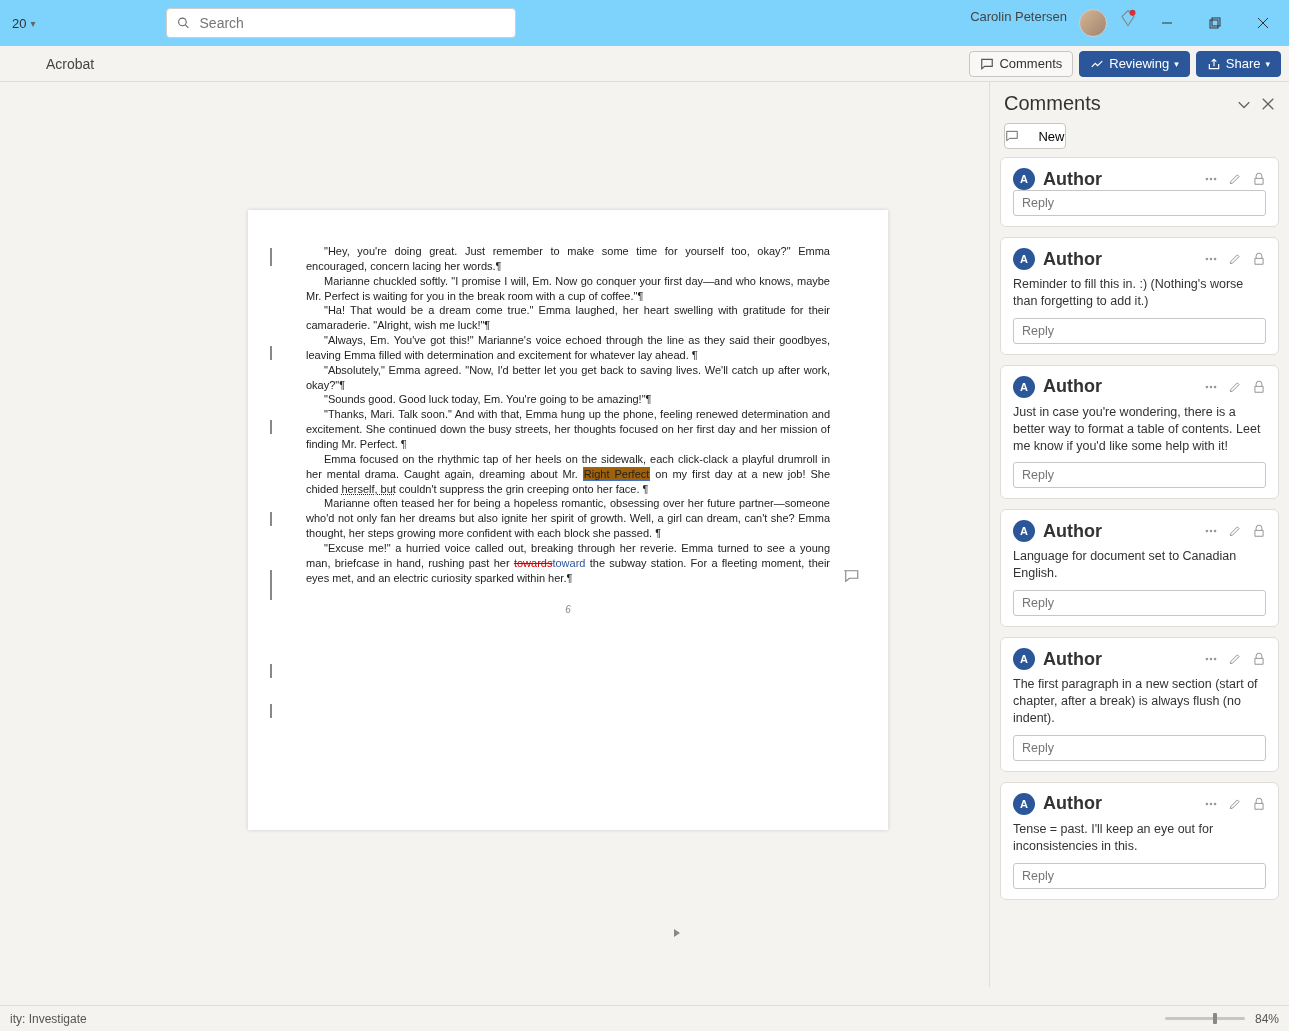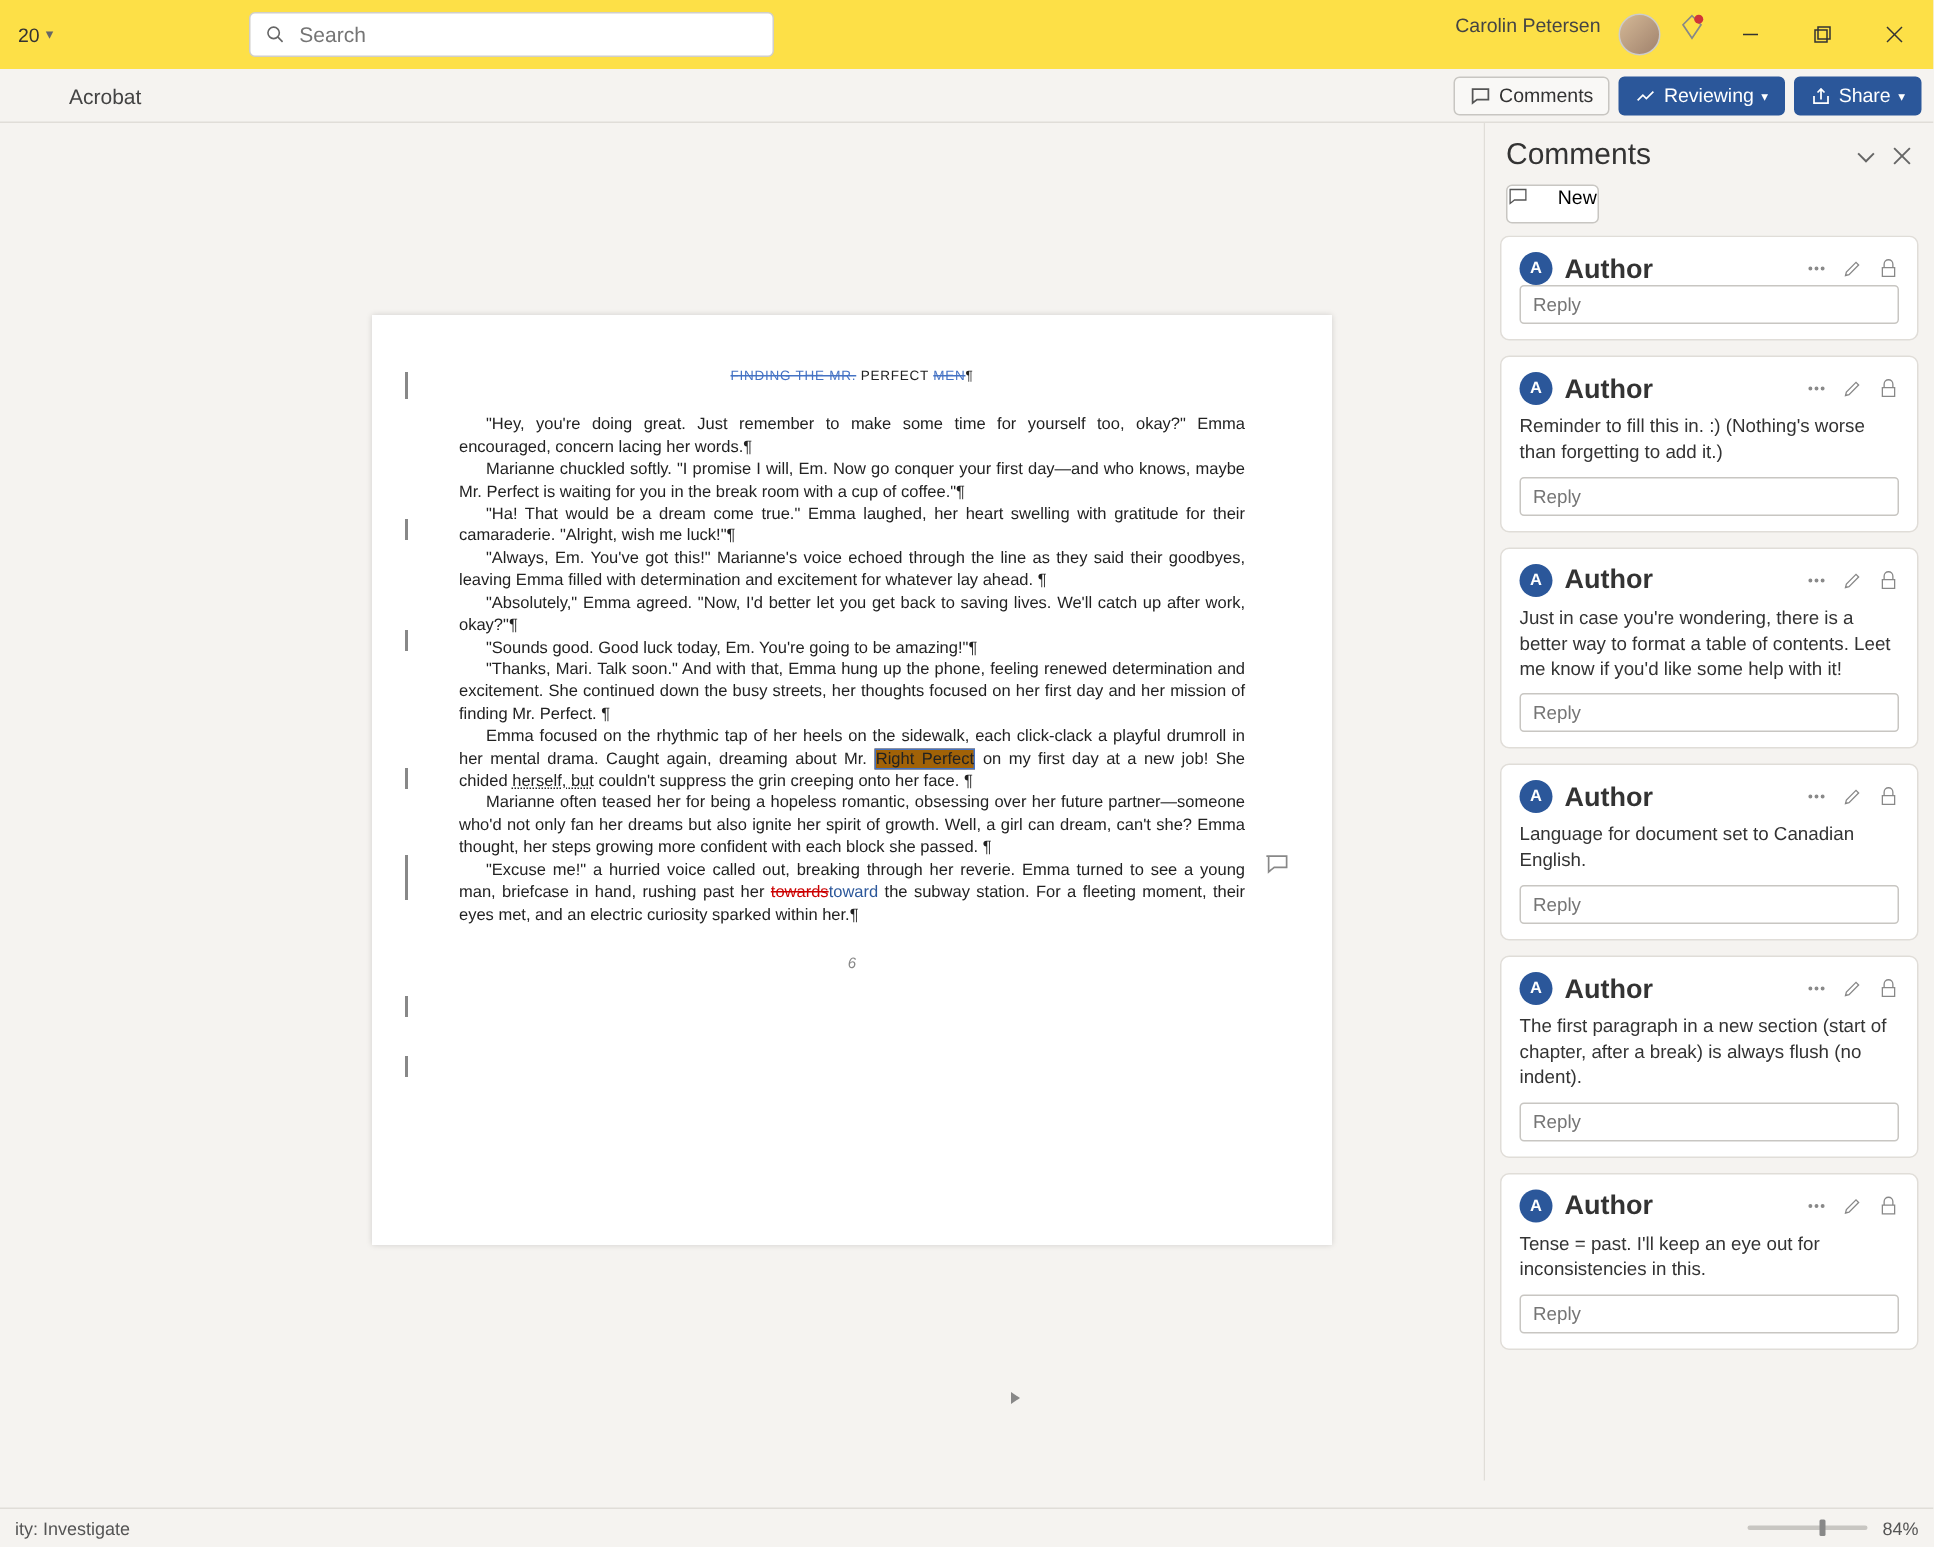--- a/index.html
+++ b/index.html
@@ -1,19 +1,19 @@
 <!DOCTYPE html>
 <html><head>
 <meta charset="utf-8">
 <style>
 * { margin: 0; padding: 0; box-sizing: border-box; font-family: "Segoe UI", Arial, sans-serif; }
 body { background: #f5f3f0; width: 1289px; height: 1031px; overflow: hidden; position: relative; }
 
 
-.titlebar { height: 46px; background: #fde047; display: flex; align-items: center; padding: 0 8px; }
+.titlebar { height: 46px; background: #7dd3fc; display: flex; align-items: center; padding: 0 8px; }
 .zoom-box { display: flex; align-items: center; margin-left: 4px; font-size: 13px; color: #333; }
 .zoom-box .chev { margin-left: 4px; font-size: 10px; }
 .search-wrap { margin-left: 130px; width: 350px; height: 30px; background: #fff; border: 1px solid #d0cec9; border-radius: 4px; display: flex; align-items: center; padding: 0 10px; }
 .search-wrap svg { width: 14px; height: 14px; fill: none; stroke: #666; stroke-width: 2; }
 .search-wrap input { border: none; outline: none; margin-left: 10px; font-size: 14px; width: 100%; background: transparent; }
 .titlebar-right { margin-left: auto; display: flex; align-items: flex-start; gap: 12px; }
 .user-name { font-size: 13px; color: #444; }
 .avatar-img { width: 28px; height: 28px; border-radius: 50%; background: linear-gradient(135deg,#d4b896,#a0826d); border: 1px solid #ccc; }
 .diamond { position: relative; width: 18px; height: 18px; }
 .diamond svg { width: 18px; height: 18px; }
@@ -47,21 +47,21 @@
 .comment-icon-doc { position: absolute; right: 28px; width: 18px; height: 16px; }
 .comment-icon-doc svg { width: 18px; height: 16px; stroke: #888; fill: none; stroke-width: 1.5; }
 .page-num { text-align: center; font-size: 10px; color: #888; margin-top: 18px; font-style: italic; }
 
 
 .comments-pane { width: 300px; background: #f5f3f0; border-left: 1px solid #e0ddd8; display: flex; flex-direction: column; }
 .comments-head { padding: 10px 14px 8px; display: flex; align-items: center; }
 .comments-head h2 { font-size: 20px; font-weight: 400; color: #333; }
 .comments-head-right { margin-left: auto; display: flex; gap: 10px; }
 .comments-head-right svg { width: 14px; height: 14px; stroke: #666; fill: none; stroke-width: 1.5; }
-.new-btn { margin: 0 14px 8px; height: 26px; width: 62px; border: 1px solid #c8c6c2; border-radius: 4px; background: #fff; font-size: 13px; display: flex; align-items: flex-start; justify-content: center; gap: 19px; }
+.new-btn { margin: 0 14px 8px; height: 26px; width: 62px; border: 1px solid #c8c6c2; border-radius: 4px; background: #fff; font-size: 13px; display: flex; align-items: center; justify-content: center; gap: 19px; }
 .new-btn svg { width: 14px; height: 14px; stroke: #555; fill: none; stroke-width: 1.5; }
 
 .comments-list { flex: 1; overflow-y: auto; padding: 0 10px; }
 .comment-card { background: #fff; border: 1px solid #e0ddd8; border-radius: 6px; margin-bottom: 10px; padding: 10px 12px 10px 12px; position: relative; }
 .comment-top { display: flex; align-items: center; }
 .avatar { width: 22px; height: 22px; border-radius: 50%; background: #2b579a; color: #fff; font-size: 11px; font-weight: 600; display: flex; align-items: center; justify-content: center; margin-right: 8px; }
 .author { font-size: 18px; font-weight: 600; color: #333; }
 .comment-actions { margin-left: auto; display: flex; gap: 10px; }
 .comment-actions svg { width: 14px; height: 14px; stroke: #888; fill: none; stroke-width: 1.5; cursor: pointer; }
 .comment-text { font-size: 12.5px; color: #333; margin: 6px 0 8px 0; line-height: 1.35; }
@@ -143,23 +143,20 @@
       <span>Share</span>
       <span class="chev">▾</span>
     </div>
   </div>
 </div>
 
 <div class="main">
   <div class="doc-area">
     <div class="page">
       <div class="page-inner">
-        <div class="page-header">
-          <span class="strike">FINDING THE MR.</span><span> PERFECT </span><span class="men">MEN</span><span class="pilcrow">¶</span>
-        </div>
         <div id="paragraphs">
             <div class="page-para">"Hey, you're doing great. Just remember to make some time for yourself too, okay?" Emma encouraged, concern lacing her words.¶</div>
             <div class="page-para">Marianne chuckled softly. "I promise I will, Em. Now go conquer your first day—and who knows, maybe Mr. Perfect is waiting for you in the break room with a cup of coffee."¶</div>
             <div class="page-para">"Ha! That would be a dream come true." Emma laughed, her heart swelling with gratitude for their camaraderie. "Alright, wish me luck!"¶</div>
             <div class="page-para">"Always, Em. You've got this!" Marianne's voice echoed through the line as they said their goodbyes, leaving Emma filled with determination and excitement for whatever lay ahead. ¶</div>
             <div class="page-para">"Absolutely," Emma agreed. "Now, I'd better let you get back to saving lives. We'll catch up after work, okay?"¶</div>
             <div class="page-para">"Sounds good. Good luck today, Em. You're going to be amazing!"¶</div>
             <div class="page-para">"Thanks, Mari. Talk soon." And with that, Emma hung up the phone, feeling renewed determination and excitement. She continued down the busy streets, her thoughts focused on her first day and her mission of finding Mr. Perfect. ¶</div>
             <div class="page-para">Emma focused on the rhythmic tap of her heels on the sidewalk, each click-clack a playful drumroll in her mental drama. Caught again, dreaming about Mr. <span class="hl">Right Perfect</span> on my first day at a new job! She chided <span style="text-decoration:underline dotted;">herself, but</span> couldn't suppress the grin creeping onto her face. ¶</div>
             <div class="page-para">Marianne often teased her for being a hopeless romantic, obsessing over her future partner—someone who'd not only fan her dreams but also ignite her spirit of growth. Well, a girl can dream, can't she? Emma thought, her steps growing more confident with each block she passed. ¶</div>

